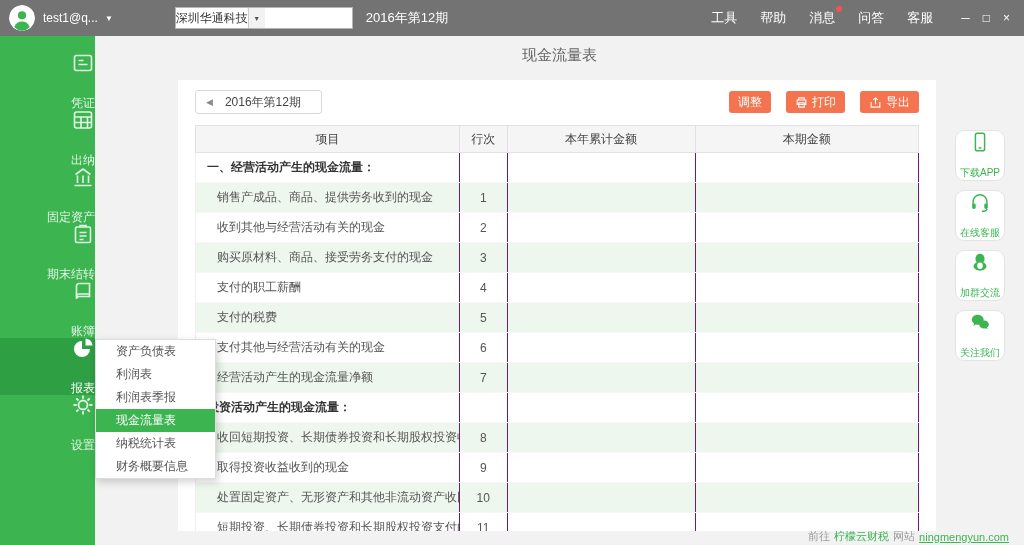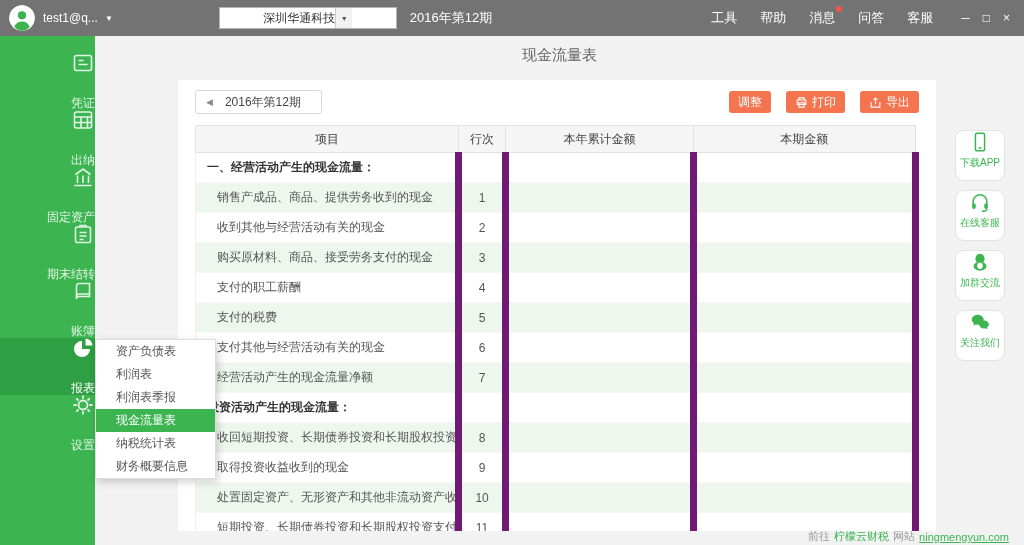--- a/index.html
+++ b/index.html
@@ -5,21 +5,21 @@
   *{box-sizing:border-box;margin:0;padding:0}
   html,body{background:#555}
   body{font-family:"Liberation Sans","DejaVu Sans",sans-serif}
   .app{position:relative;width:1024px;height:545px;background:#f2f2f2;overflow:hidden}
 
   
   .topbar{position:absolute;top:0;left:0;width:100%;height:36px;background:#737373;display:flex;align-items:center;color:#fff;z-index:20}
   .avatar{width:26px;height:26px;margin-left:9px;border-radius:50%;overflow:hidden;flex:0 0 auto;cursor:pointer}
   .username{margin-left:8px;font-size:12px;white-space:nowrap;cursor:pointer}
   .caret{margin-left:7px;font-size:8px;cursor:pointer}
-  .company-select{margin-left:106px;width:178px;height:22px;background:#fff;border:1px solid #b5b5b5;display:flex;align-items:center;justify-content:center;color:#333;font-size:12px;cursor:pointer}
+  .company-select{margin-left:62px;width:178px;height:22px;background:#fff;border:1px solid #b5b5b5;display:flex;align-items:center;justify-content:flex-start;color:#333;font-size:12px;cursor:pointer}
   .company-select .val{white-space:nowrap;overflow:hidden}
   .select-caret{width:17px;height:20px;display:flex;align-items:center;justify-content:center;font-size:7px;color:#555;background:#f2f2f2;border-left:1px solid #ccc}
   .period-label{margin-left:13px;font-size:13px}
   .menu{display:flex;align-items:center;gap:23px;margin-left:auto;font-size:13px}
   .menu-item{position:relative;cursor:pointer}
   .badge-dot{position:absolute;top:-3px;right:-7px;width:6px;height:6px;border-radius:50%;background:#f8534a}
   .win-controls{display:flex;align-items:center;gap:13px;margin:0 14px 0 28px;font-size:12px}
   .win-btn{cursor:pointer;line-height:1}
 
   
@@ -43,29 +43,29 @@
   .pn-arrow{font-size:9px;color:#8a8a8a}
   .pn-label{margin-left:12px;font-size:12px;color:#444}
   .toolbar-buttons{margin-left:auto;display:flex;gap:15px}
   .btn{height:22px;background:#f3744f;color:#fff;border:none;border-radius:3px;font-size:12px;padding:0 9px;display:flex;align-items:center;gap:4px;cursor:pointer;font-family:inherit}
   .btn-icon{display:flex}
 
   
   .tbl{width:100%;border-collapse:collapse;table-layout:fixed}
   .tbl col.w0{width:36.5%}.tbl col.w1{width:6.6%}.tbl col.w2{width:26%}.tbl col.w3{width:30.9%}
   .tbl th{height:27px;background:#f5f5f5;border:1px solid #e2e2e2;font-size:12px;font-weight:normal;color:#444}
-  .tbl td{height:30px;font-size:12px;color:#555;border-left:1px solid #efefef;border-right:7px solid #701a75;border-bottom:1px solid #f7f7f7;overflow:hidden;white-space:nowrap}
+  .tbl td{height:30px;font-size:12px;color:#555;border-left:1px solid #efefef;border-right:1px solid #701a75;border-bottom:1px solid #f7f7f7;overflow:hidden;white-space:nowrap}
   .tbl tbody tr.alt{background:#eef7ee}
   td.col-item{padding-left:21px}
   tr.section td.col-item{padding-left:11px;font-weight:bold;color:#333}
   td.col-line{text-align:center}
 
   
   .right-panel{position:absolute;right:19px;top:130px;width:50px;display:flex;flex-direction:column;gap:9px;z-index:5}
-  .rp-box{background:#fff;border:1px solid #e4e4e4;border-radius:9px;height:51px;display:flex;flex-direction:column;align-items:center;justify-content:flex-start;gap:3px;cursor:pointer}
+  .rp-box{background:#fff;border:1px solid #e4e4e4;border-radius:9px;height:51px;display:flex;flex-direction:column;align-items:center;justify-content:space-between;gap:3px;cursor:pointer}
   .rp-icon{display:flex}
   .rp-label{font-size:10px;color:#3cb551;white-space:nowrap}
 
   
   .footer{position:absolute;right:15px;bottom:1px;font-size:11px;display:flex;gap:4px;align-items:center}
   .f-gray{color:#9a9a9a}
   .f-green{color:#3cb551;cursor:pointer}
   .f-link{color:#3cb551;text-decoration:underline;cursor:pointer}
 </style>
 </head>

